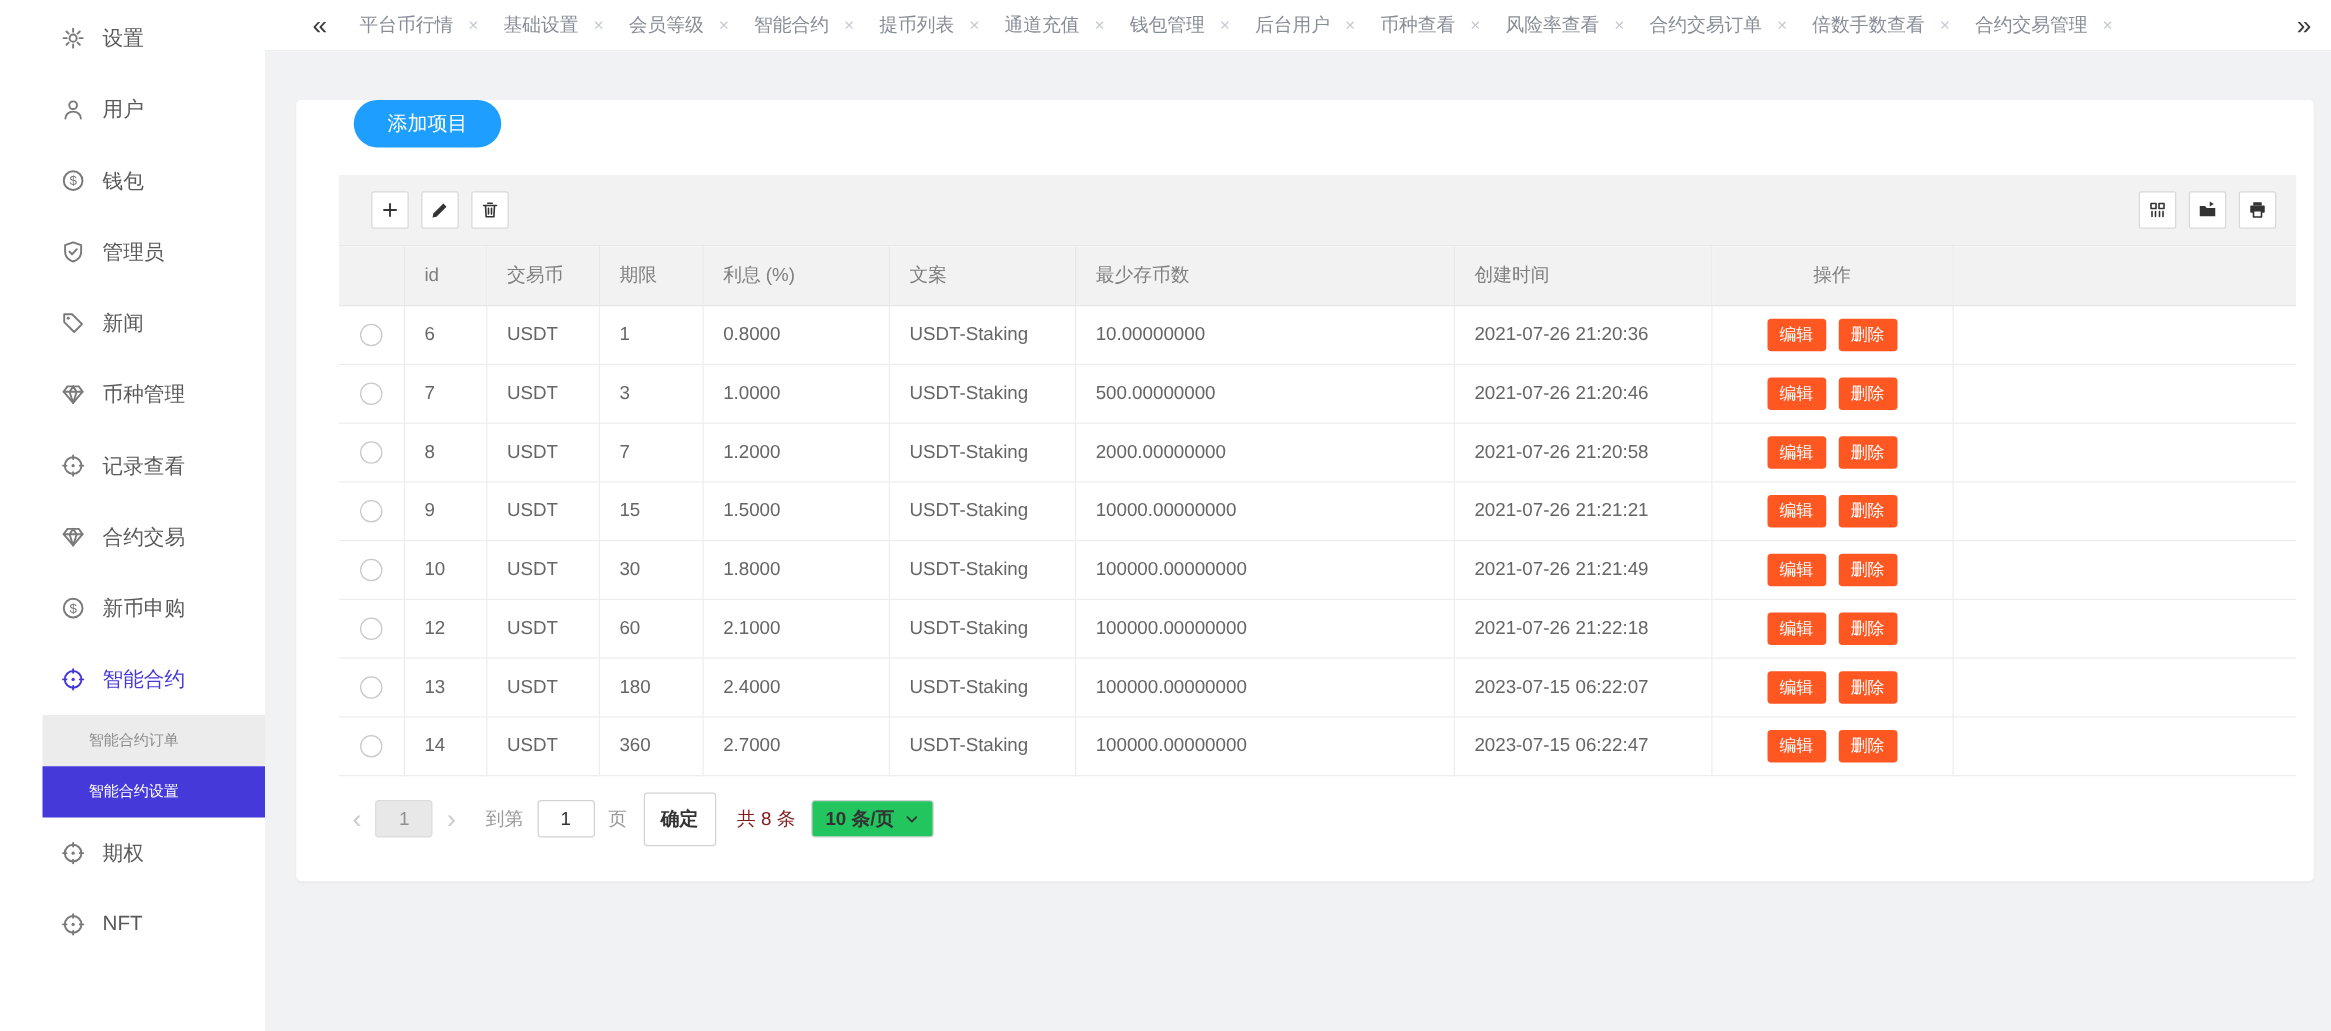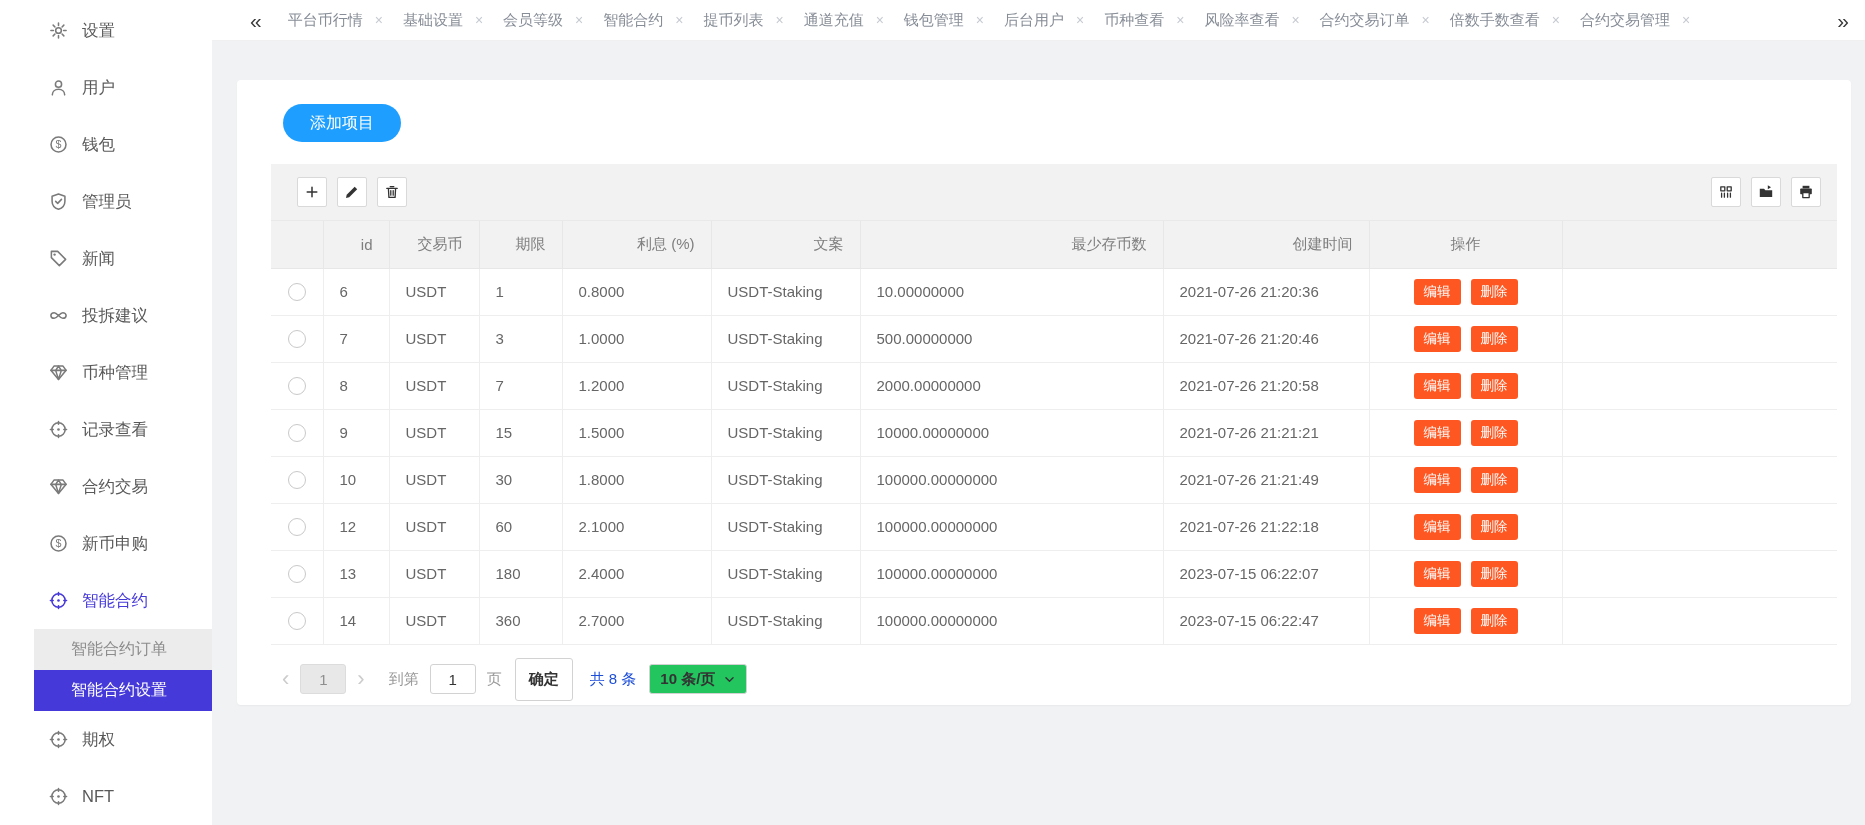--- a/index.html
+++ b/index.html
@@ -9,56 +9,56 @@
 
   
   .sidebar { width: 212px; flex-shrink: 0; background: #fff; padding-top: 2px; overflow: hidden; padding-left: 34px; }
   .side-item { height: 57px; display: flex; align-items: center; padding-left: 15px; gap: 14px;
                color: #595959; font-size: 16.5px; cursor: pointer; white-space: nowrap; }
   .side-item .ico { width: 19px; height: 19px; color: #7a7a7a; flex-shrink: 0; }
   .side-item .ico svg { width: 19px; height: 19px; display: block; }
   .side-item.active { color: #4639d9; }
   .side-item.active .ico { color: #4639d9; }
   .side-sub { height: 41px; display: flex; align-items: center; padding-left: 37px;
-              font-size: 16px; color: #8c8c8c; background: #ececec; cursor: pointer; white-space: nowrap; }
+              font-size: 12px; color: #8c8c8c; background: #ececec; cursor: pointer; white-space: nowrap; }
   .side-sub.selected { background: #4639d9; color: #fff; }
 
   
   .main { flex: 1; display: flex; flex-direction: column; min-width: 0; }
 
   .tabbar { height: 41px; background: #fff; display: flex; align-items: center;
             padding: 0 12px 0 34px; border-bottom: 1px solid #f0f0f0; flex-shrink: 0; }
   .tab-collapse { font-size: 21px; color: #3a3a3a; cursor: pointer; padding: 0 4px; line-height: 1; }
   .tabs { flex: 1; display: flex; align-items: center; margin-left: 12px; overflow: hidden; }
   .tab { display: flex; align-items: center; padding: 0 10px; font-size: 15px; color: #878d97;
          white-space: nowrap; cursor: pointer; height: 28px; }
   .tab .close { margin-left: 12px; color: #c6cad1; font-size: 14px; line-height: 1; }
 
   .content { flex: 1; background: #f1f2f4; padding: 39px 14px 0 25px; overflow: hidden; }
-  .card { background: #fff; border-radius: 4px; height: 625px; padding-top: 24px;
+  .card { background: #fff; border-radius: 4px; height: 625px; 
           box-shadow: 0 1px 2px rgba(0,0,0,.04); }
 
   .add-btn { margin-left: 46px; height: 38px; padding: 0 27px; background: #1E9FFF; color: #fff;
              border: none; border-radius: 19px; font-size: 16px; cursor: pointer;
              font-family: inherit; }
 
   .table-wrap { margin: 22px 14px 0 34px; }
 
   .tool-strip { background: #f2f2f2; padding: 13px 16px 13px 26px; display: flex; align-items: center;
                 justify-content: space-between; border-bottom: 1px solid #e9e9e9; }
   .tool-group { display: flex; }
   .tool-btn { width: 30px; height: 30px; background: #fff; border: 1px solid #d9d9d9; border-radius: 2px;
               display: flex; align-items: center; justify-content: center; cursor: pointer;
               color: #333; padding: 0; }
   .tool-left .tool-btn { margin-right: 10px; }
   .tool-right .tool-btn { margin-left: 10px; }
   .tool-btn svg { width: 16px; height: 16px; display: block; }
 
   table { width: 100%; border-collapse: collapse; table-layout: fixed; font-size: 15px; color: #666; }
-  thead th { background: #f2f2f2; height: 47px; font-weight: normal; color: #7f7f7f; text-align: right;
+  thead th { background: #f2f2f2; height: 47px; font-weight: normal; color: #7f7f7f; text-align: left;
              padding: 0 16px; border-right: 1px solid #e7e7e7; border-bottom: 1px solid #e7e7e7;
              white-space: nowrap; overflow: hidden; }
   thead th.filler, tbody td.filler { border-right: none; }
   tbody td { height: 47px; padding: 0 16px; border-right: 1px solid #eee; border-bottom: 1px solid #eee;
              background: #fff; white-space: nowrap; overflow: hidden; }
   td.radio-cell { padding: 0; text-align: center; }
   .radio { width: 18px; height: 18px; border: 1px solid #c9c9c9; border-radius: 50%;
            margin: 0 auto; background: #fff; cursor: pointer; }
   th.center, td.center { text-align: center; }
   .act-btn { background: #FF5722; color: #fff; border: none; border-radius: 3px; height: 26px;
@@ -70,21 +70,21 @@
   .pg-arrow { color: #ccc; font-size: 22px; padding: 0 9px; cursor: pointer; line-height: 1; }
   .pg-current { min-width: 46px; height: 30px; background: #e8e8e8; border: 1px solid #dcdcdc;
                 border-radius: 3px; display: flex; align-items: center; justify-content: center;
                 color: #8f8f8f; margin: 0 2px; cursor: pointer; }
   .pg-goto { margin-left: 15px; }
   .pg-input { width: 46px; height: 30px; border: 1px solid #d2d2d2; border-radius: 3px; text-align: center;
               margin: 0 11px; font-size: 15px; color: #333; font-family: inherit; background: #fff; }
   .pg-confirm { height: 43px; padding: 0 13px; background: #fff; border: 1px solid #d2d2d2;
                 border-radius: 3px; font-size: 15px; color: #333; margin-left: 13px; font-weight: bold;
                 cursor: pointer; font-family: inherit; }
-  .pg-total { margin-left: 17px; color: #1d4ed8; }
+  .pg-total { margin-left: 17px; color: #7f1d1d; }
   .pg-size { height: 30px; border: 1px solid #d2d2d2; border-radius: 3px; background: #22c55e;
              display: flex; align-items: center; padding: 0 10px; margin-left: 13px; color: #333;
              font-weight: bold; cursor: pointer; gap: 8px; }
   .pg-size .caret { width: 13px; height: 13px; color: #333; display: flex; }
   .pg-size .caret svg { width: 13px; height: 13px; }
 </style>
 </head>
 <body>
 
 <div class="app">
@@ -126,28 +126,20 @@
         <span class="lbl">管理员</span>
       </div>
       <div class="side-item">
         <span class="ico">
           <svg viewBox="0 0 16 16" fill="none" stroke="currentColor" stroke-width="1.3" stroke-linecap="round" stroke-linejoin="round">
             <path d="M2 7.3V2h5.3l6.7 6.7-5.3 5.3z"></path>
             <circle cx="4.7" cy="4.7" r="1" fill="currentColor" stroke="none"></circle>
           </svg>
         </span>
         <span class="lbl">新闻</span>
-      </div>
-      <div class="side-item">
-        <span class="ico">
-          <svg viewBox="0 0 16 16" fill="none" stroke="currentColor" stroke-width="1.3" stroke-linecap="round" stroke-linejoin="round">
-            <path d="M4.4 10.4C2.8 10.4 1.6 9.3 1.6 8s1.2-2.4 2.8-2.4c2.4 0 4.8 4.8 7.2 4.8 1.6 0 2.8-1.1 2.8-2.4s-1.2-2.4-2.8-2.4c-2.4 0-4.8 4.8-7.2 4.8z"></path>
-          </svg>
-        </span>
-        <span class="lbl">投拆建议</span>
       </div>
       <div class="side-item">
         <span class="ico">
           <svg viewBox="0 0 16 16" fill="none" stroke="currentColor" stroke-width="1.3" stroke-linecap="round" stroke-linejoin="round">
             <path d="M4.2 2.6h7.6l2.6 3.6L8 13.8 1.6 6.2z"></path>
             <path d="M1.6 6.2h12.8M8 13.8L5.6 6.2 8 2.6l2.4 3.6z"></path>
           </svg>
         </span>
         <span class="lbl">币种管理</span>
       </div>

